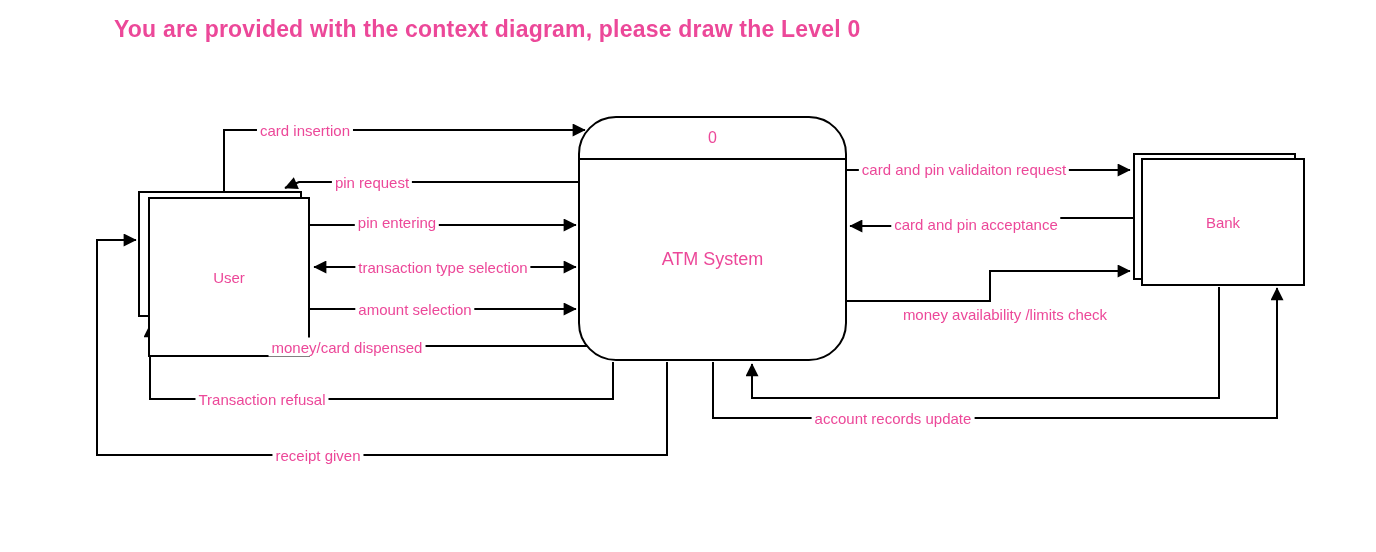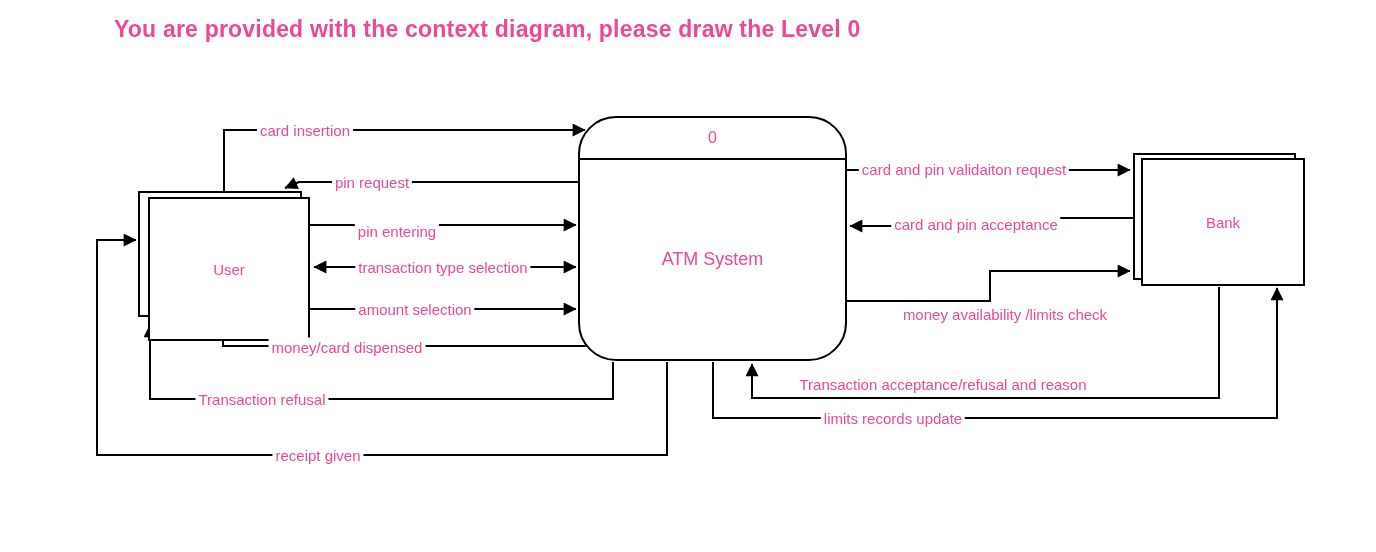--- a/index.html
+++ b/index.html
@@ -50,41 +50,40 @@
       <polyline points="667,362 667,455 97,455 97,240 136,240" marker-end="url(#arr)"></polyline>
       <polyline points="845,170 1130,170" marker-end="url(#arr)"></polyline>
       <polyline points="1133,218 1000,218 1000,226 850,226" marker-end="url(#arr)"></polyline>
       <polyline points="841,301 990,301 990,271 1130,271" marker-end="url(#arr)"></polyline>
       <polyline points="1219,287 1219,398 752,398 752,364" marker-end="url(#arr)"></polyline>
       <polyline points="713,362 713,418 1277,418 1277,288" marker-end="url(#arr)"></polyline>
     </g>
   </svg>
 
   <div class="ent-back" style="left:138px;top:191px;width:164px;height:126px;"></div>
-  <div class="ent-front" style="left:148px;top:197px;width:162px;height:144px;">
+  <div class="ent-front" style="left:148px;top:197px;width:162px;height:160px;">
     <span>User</span>
   </div>
 
   <div class="ent-back" style="left:1133px;top:153px;width:163px;height:127px;"></div>
   <div class="ent-front" style="left:1141px;top:158px;width:164px;height:128px;">
     <span>Bank</span>
   </div>
 
   <div class="process" style="left:578px;top:116px;width:269px;height:245px;">
     <div class="process-header">0</div>
     <div class="process-body">ATM System</div>
   </div>
 
   <div class="flabel" style="left:305px;top:130px;">card insertion</div>
   <div class="flabel" style="left:372px;top:182px;">pin request</div>
-  <div class="flabel" style="left:397px;top:231px;">pin entering</div>
+  <div class="flabel" style="left:397px;top:222px;">pin entering</div>
   <div class="flabel" style="left:443px;top:267px;">transaction type selection</div>
   <div class="flabel" style="left:415px;top:309px;">amount selection</div>
   <div class="flabel" style="left:347px;top:347px;">money/card dispensed</div>
   <div class="flabel" style="left:262px;top:399px;">Transaction refusal</div>
   <div class="flabel" style="left:318px;top:455px;">receipt given</div>
   <div class="flabel" style="left:964px;top:169px;">card and pin validaiton request</div>
   <div class="flabel" style="left:976px;top:224px;">card and pin acceptance</div>
   <div class="flabel nobg" style="left:1005px;top:314px;">money availability /limits check</div>
-  <div class="flabel nobg" style="left:943px;top:384px;">Transaction acceptance/refusal and reason</div>
-  <div class="flabel" style="left:893px;top:418px;">limits records update</div>
+  <div class="flabel" style="left:893px;top:418px;">account records update</div>
 
 </div>
 
 </body></html>

